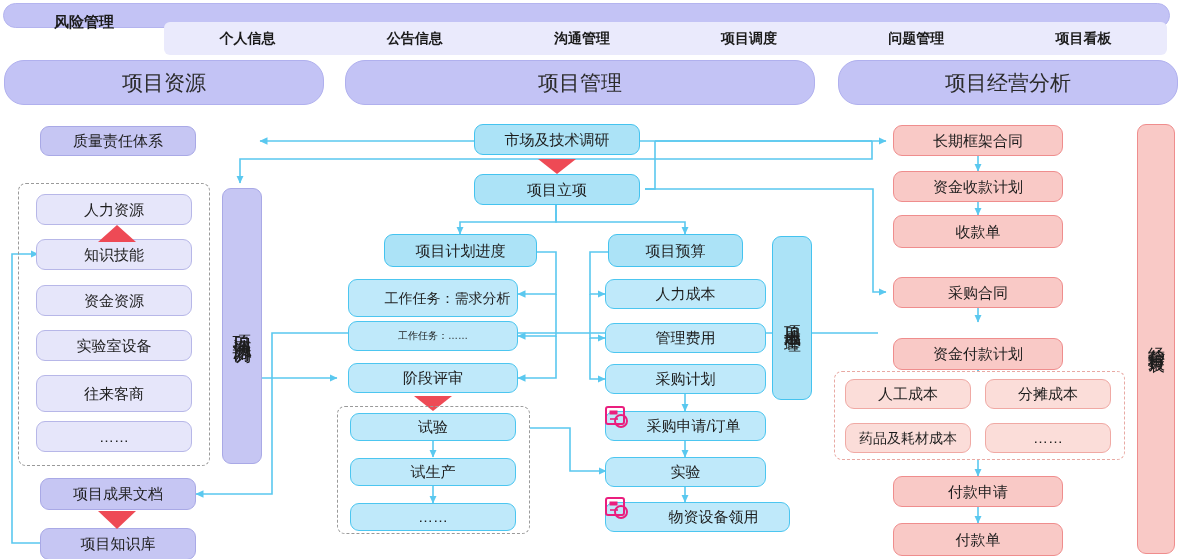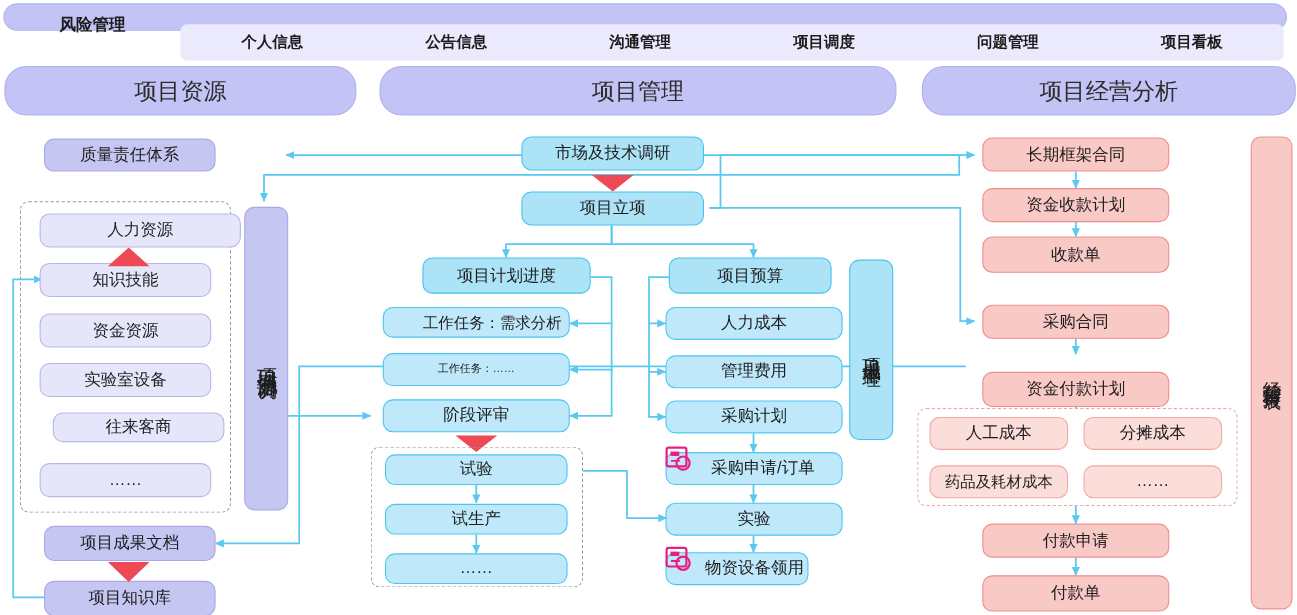--- a/index.html
+++ b/index.html
@@ -159,25 +159,25 @@
       <path d="M978,354 L978,371" marker-end="url(#ah)"></path>
       <path d="M978,460 L978,476" marker-end="url(#ah)"></path>
       <path d="M978,507 L978,523" marker-end="url(#ah)"></path>
     </g>
   </svg>
 
   <div class="node p-strong" style="left:40px;top:126px;width:156px;height:30px;">质量责任体系</div>
 
   <div class="group" style="left:18px;top:183px;width:192px;height:283px;"></div>
 
-  <div class="node p-light" style="left:36px;top:194px;width:183px;height:31px;">人力资源</div>
+  <div class="node p-light" style="left:36px;top:194px;width:156px;height:31px;">人力资源</div>
   <div class="node p-light" style="left:36px;top:239px;width:156px;height:31px;">知识技能</div>
   <div class="node p-light" style="left:36px;top:285px;width:156px;height:31px;">资金资源</div>
   <div class="node p-light" style="left:36px;top:330px;width:156px;height:31px;">实验室设备</div>
-  <div class="node p-light" style="left:48px;top:375px;width:156px;height:27px;">往来客商</div>
+  <div class="node p-light" style="left:36px;top:375px;width:156px;height:37px;">往来客商</div>
   <div class="node p-light" style="left:36px;top:421px;width:156px;height:31px;">……</div>
 
   <div class="node p-strong vert" style="left:222px;top:188px;width:40px;height:276px;">项目资源协调</div>
 
   <div class="node p-strong" style="left:40px;top:478px;width:156px;height:32px;">项目成果文档</div>
   <div class="node p-strong" style="left:40px;top:528px;width:156px;height:32px;">项目知识库</div>
 
   <svg style="position:absolute;left:96px;top:222px;width:42px;height:22px;">
     <path d="M2,20 L21,3 L40,20 z" fill="#ee4a55"></path>
   </svg>
@@ -188,50 +188,50 @@
   <div class="node b-node" style="left:474px;top:124px;width:166px;height:31px;">市场及技术调研</div>
 
   <svg style="position:absolute;left:536px;top:157px;width:42px;height:19px;">
     <path d="M2,2 L40,2 L21,17 z" fill="#ee4a55"></path>
   </svg>
 
   <div class="node b-node" style="left:474px;top:174px;width:166px;height:31px;">项目立项</div>
 
   <div class="node b-node" style="left:384px;top:234px;width:153px;height:33px;">项目计划进度</div>
 
-  <div class="node b-light" style="left:348px;top:279px;width:170px;height:28px;font-size:14px;padding-left:29px;">工作任务：需求分析</div>
+  <div class="node b-light" style="left:348px;top:279px;width:170px;height:38px;font-size:14px;padding-left:29px;">工作任务：需求分析</div>
   <div class="node b-light" style="left:348px;top:321px;width:170px;height:30px;font-size:10px;">工作任务：……</div>
   <div class="node b-light" style="left:348px;top:363px;width:170px;height:30px;">阶段评审</div>
 
   <svg style="position:absolute;left:412px;top:394px;width:42px;height:19px;">
     <path d="M2,2 L40,2 L21,17 z" fill="#ee4a55"></path>
   </svg>
 
   <div class="group" style="left:337px;top:406px;width:193px;height:128px;"></div>
   <div class="node b-light" style="left:350px;top:413px;width:166px;height:28px;">试验</div>
   <div class="node b-light" style="left:350px;top:458px;width:166px;height:28px;">试生产</div>
   <div class="node b-light" style="left:350px;top:503px;width:166px;height:28px;">……</div>
 
-  <div class="node b-node" style="left:608px;top:234px;width:148px;height:33px;">项目预算</div>
+  <div class="node b-node" style="left:608px;top:234px;width:135px;height:33px;">项目预算</div>
 
   <div class="node b-light" style="left:605px;top:279px;width:161px;height:30px;">人力成本</div>
   <div class="node b-light" style="left:605px;top:323px;width:161px;height:30px;">管理费用</div>
   <div class="node b-light" style="left:605px;top:364px;width:161px;height:30px;">采购计划</div>
 
   <div class="node b-light" style="left:605px;top:411px;width:161px;height:30px;padding-left:16px;">采购申请/订单</div>
   <svg class="doc-icon" style="left:604px;top:405px;" viewBox="0 0 26 24">
     <rect x="2" y="2" width="18" height="17" rx="2" fill="none" stroke="#ea1e7e" stroke-width="2"></rect>
     <rect x="5.5" y="5.5" width="8" height="4" fill="#ea1e7e"></rect>
     <path d="M6,14 h8" stroke="#ea1e7e" stroke-width="1.6"></path>
     <circle cx="17" cy="16" r="6" fill="none" stroke="#ea1e7e" stroke-width="2"></circle>
   </svg>
 
   <div class="node b-light" style="left:605px;top:457px;width:161px;height:30px;">实验</div>
 
-  <div class="node b-light" style="left:605px;top:502px;width:130px;height:30px;padding-left:32px;">物资设备领用</div>
+  <div class="node b-light" style="left:605px;top:502px;width:185px;height:30px;padding-left:32px;">物资设备领用</div>
   <svg class="doc-icon" style="left:604px;top:496px;" viewBox="0 0 26 24">
     <rect x="2" y="2" width="18" height="17" rx="2" fill="none" stroke="#ea1e7e" stroke-width="2"></rect>
     <rect x="5.5" y="5.5" width="8" height="4" fill="#ea1e7e"></rect>
     <path d="M6,14 h8" stroke="#ea1e7e" stroke-width="1.6"></path>
     <circle cx="17" cy="16" r="6" fill="none" stroke="#ea1e7e" stroke-width="2"></circle>
   </svg>
 
   <div class="node b-node vert vert-sm" style="left:772px;top:236px;width:40px;height:164px;">项目成本管理</div>
 
   <div class="node k-node" style="left:893px;top:125px;width:170px;height:31px;">长期框架合同</div>

